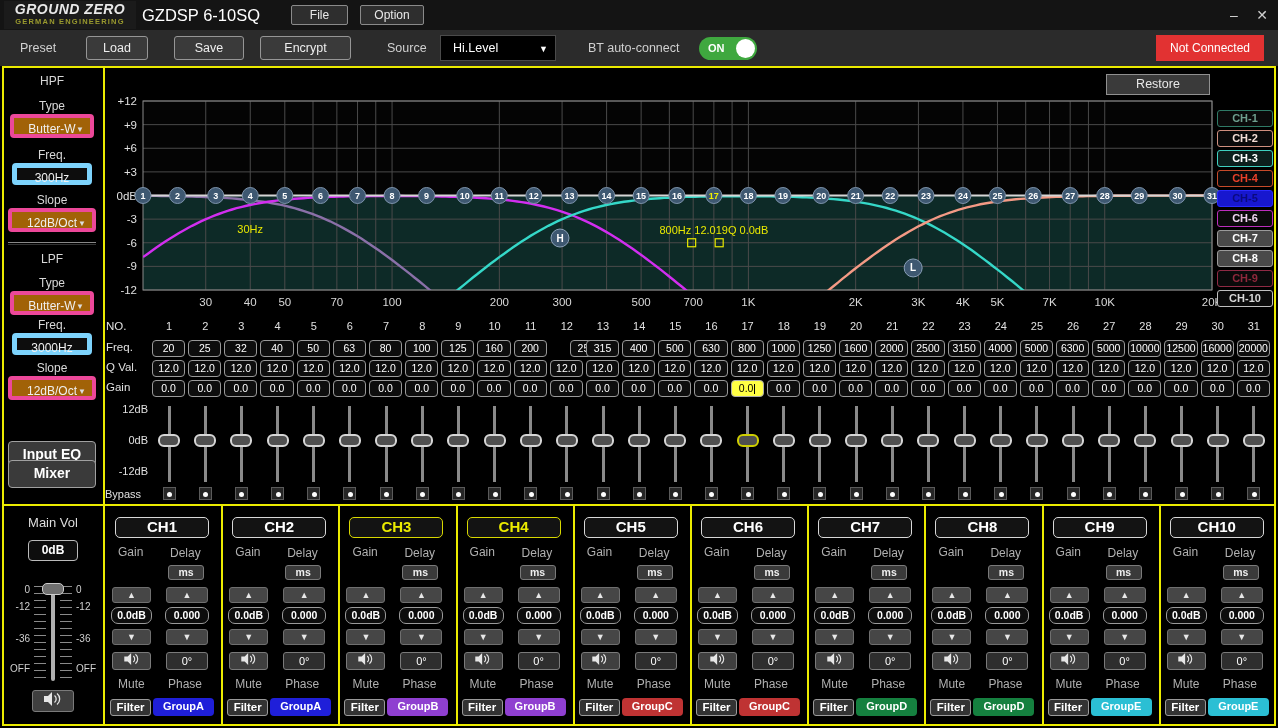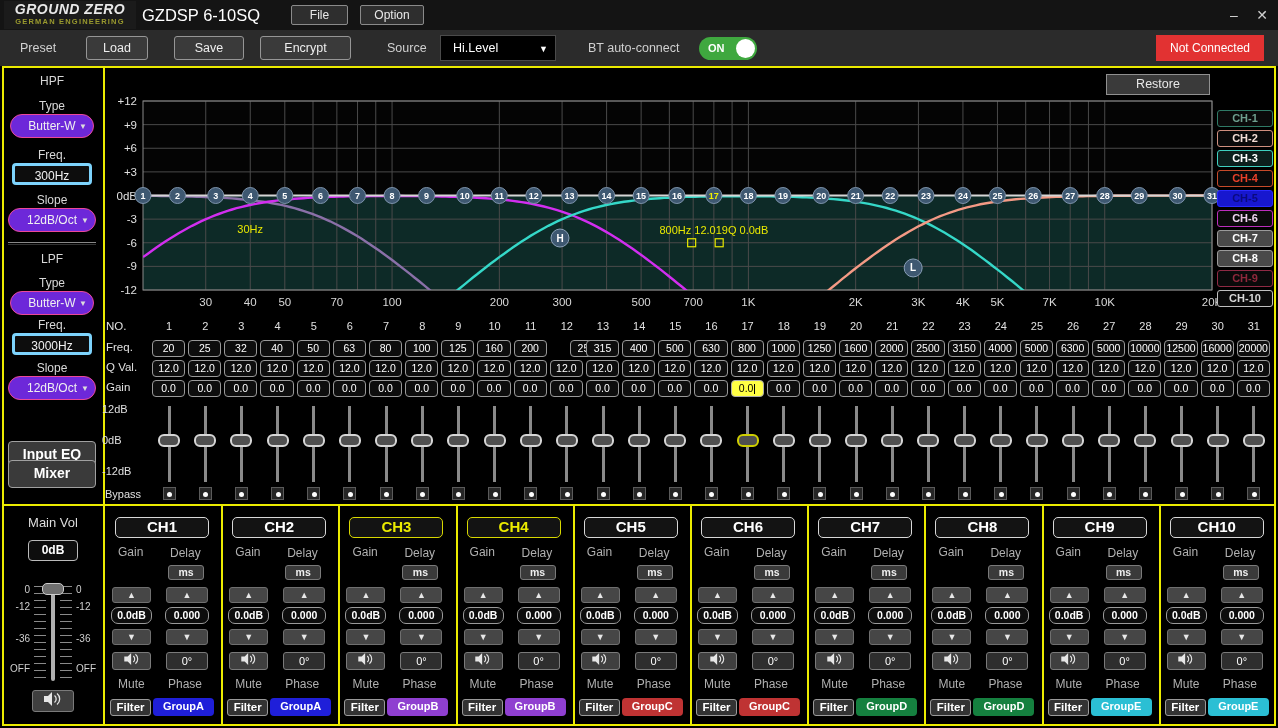--- a/index.html
+++ b/index.html
@@ -36,42 +36,42 @@
   #bt-toggle { left:699px; top:7px; width:58px; height:23px; border-radius:12px; background:#3fa83f; }
   #bt-toggle .on { position:absolute; left:9px; top:0; color:#fff; font-weight:bold; font-size:11px; line-height:23px; }
   #bt-toggle .knob { position:absolute; right:2px; top:2px; width:19px; height:19px; border-radius:50%; background:#fff; }
   #conn-status { left:1156px; top:5px; width:108px; height:26px; background:#e23232; color:#fff;
     font-size:12px; text-align:center; line-height:26px; }
   
   .yline { background:#ebeb00; }
   #frame-outer { left:2px; top:66px; width:1274px; height:660px; border:2px solid #ebeb00; pointer-events:none; }
   
   .sb-label { left:4px; width:96px; text-align:center; color:#d8d8d8; font-size:12px; }
-  .sb-dd { background:#6d28d9; border:1px solid #ec4899; border-radius:12px; color:#f0f0f0;
+  .sb-dd { background:#a16207; border:4px solid #ec4899; border-radius:4px; color:#f0f0f0;
     font-size:12px; text-align:center; }
   .sb-dd .arrow { position:absolute; right:6px; top:0; font-size:8px; color:#ddd; }
-  .sb-box { background:#0d0d0d; border:3px solid #7dd3fc; border-radius:4px; color:#f0f0f0;
+  .sb-box { background:#0d0d0d; border:5px solid #7dd3fc; border-radius:4px; color:#f0f0f0;
     font-size:12px; text-align:center; }
   .sb-bigbtn { left:8px; width:88px; height:28px; background:#3a3a3a; border:1.5px solid #a0a0a0; border-radius:4px;
     color:#fff; font-weight:bold; font-size:14px; text-align:center; line-height:25px; }
   #sb-divider { left:8px; top:242px; width:88px; height:3px; border-top:1px solid #888; border-bottom:1px solid #333; }
   
   #restore-btn { left:1106px; top:74px; width:104px; height:21px; background:#3a3a3a; border:1px solid #909090;
     color:#e8e8e8; font-size:12.5px; text-align:center; line-height:19px; }
   .chbtn { left:1217px; width:56px; height:17px; border-radius:3px; font-size:11px; font-weight:bold;
     text-align:center; line-height:15px; border:1.5px solid #888; background:#0a0a0a; }
   
   .tbl-rowlabel { left:106px; color:#e0e0e0; font-size:11.5px; }
   .tbl-head { color:#e0e0e0; font-size:11px; text-align:center; }
   .tbl-cell { background:#0d0d0d; border:1px solid #999; border-radius:4px; color:#fff;
     font-size:10.5px; text-align:center; line-height:15px; height:17px; }
   .tbl-cell.sel { background:#ffff44; color:#000; border-color:#aaa; }
   .cursorbar { display:inline-block; width:1px; height:10px; background:#000; vertical-align:middle; margin-left:1px; }
   
-  .sl-label { color:#e0e0e0; font-size:11px; width:40px; left:102px; }
+  .sl-label { color:#e0e0e0; font-size:11px; text-align:right; width:40px; left:108px; }
   #lbl-bypass { left:105px; color:#e0e0e0; font-size:11px; }
   .sl-track { width:3px; height:76px; background:#8a8a8a; }
   .sl-handle { width:22px; height:13px; border-radius:6px; background:#4f4f4f; border:2px solid #d6d6d6; }
   .sl-handle.sel { border-color:#cfcf00; }
   .byp { width:13px; height:13px; background:#262626; border:1px solid #5a5a5a; }
   .byp .dot { position:absolute; left:3.5px; top:3.5px; width:5px; height:5px; border-radius:50%; background:#fff; }
   
   .ch-title { height:21px; background:#131313; border:1.5px solid #d8d8d8; border-radius:5px;
     color:#fff; font-weight:bold; font-size:15px; text-align:center; line-height:18px; }
   .ch-title.sel { color:#ebeb00; border-color:#d8d800; }

